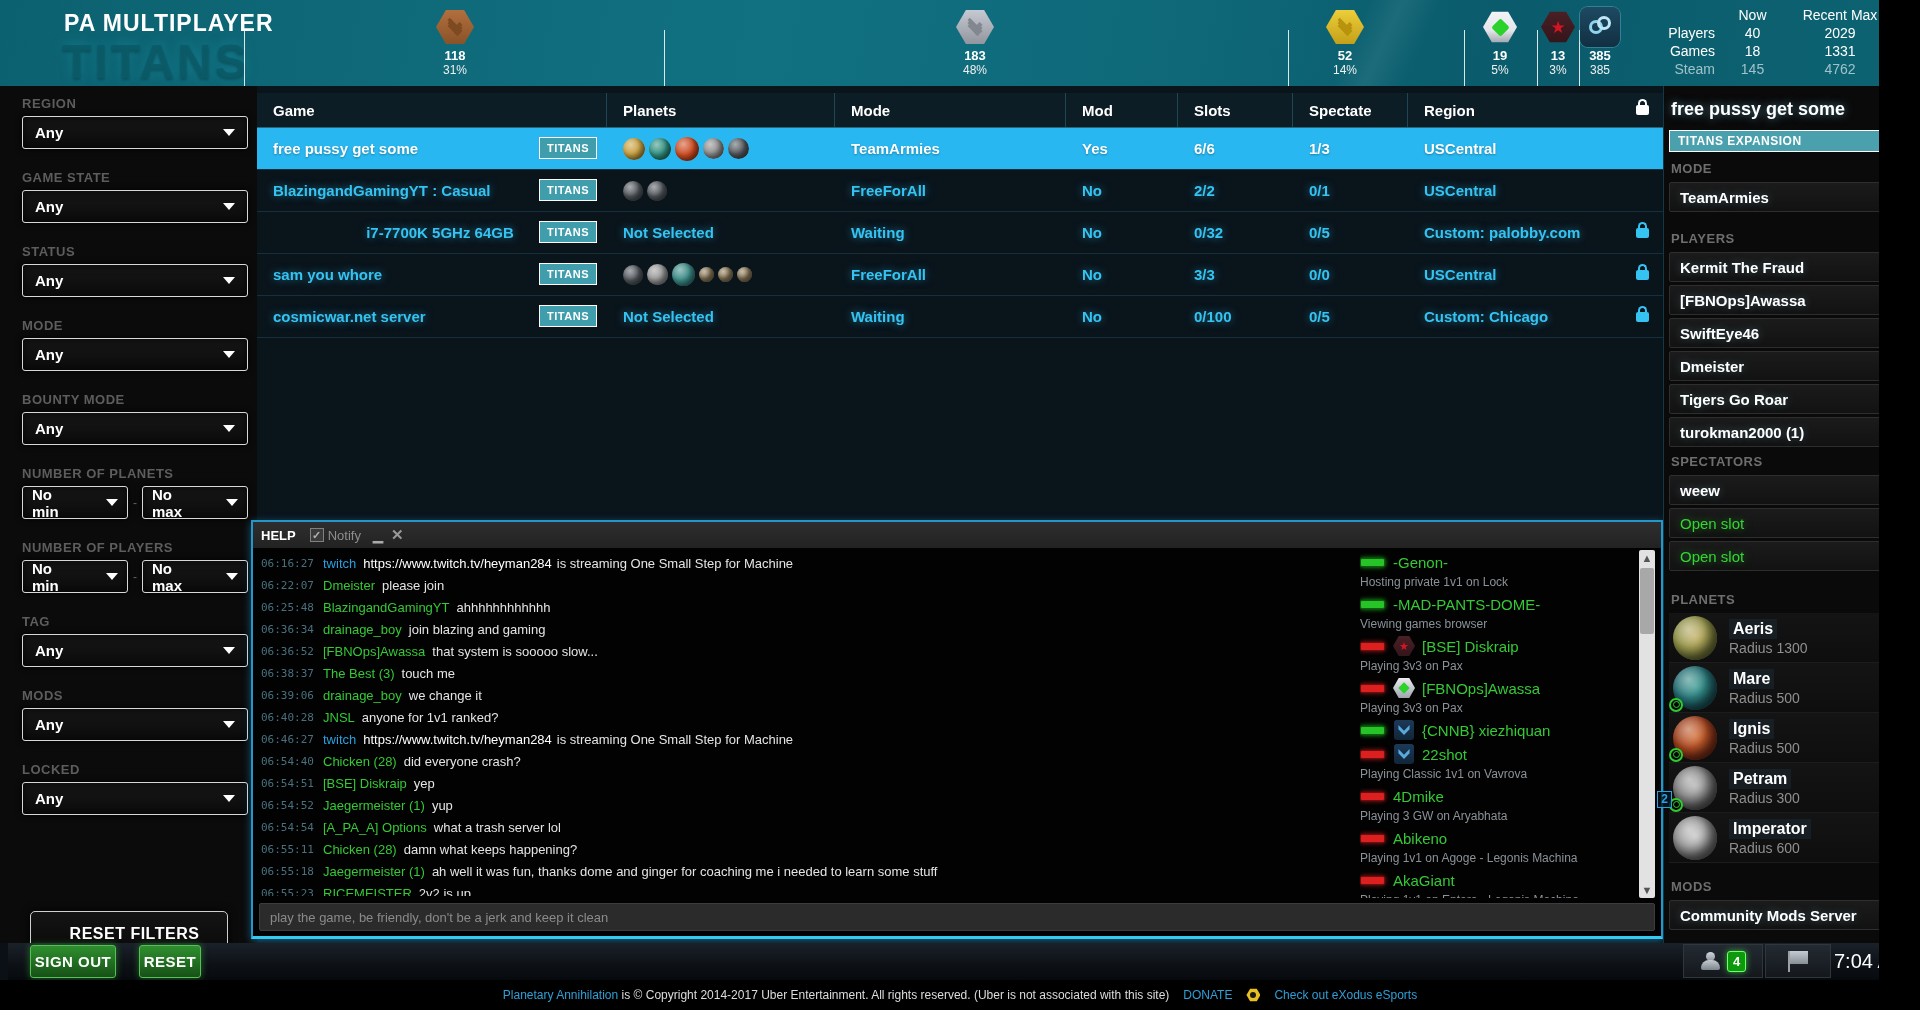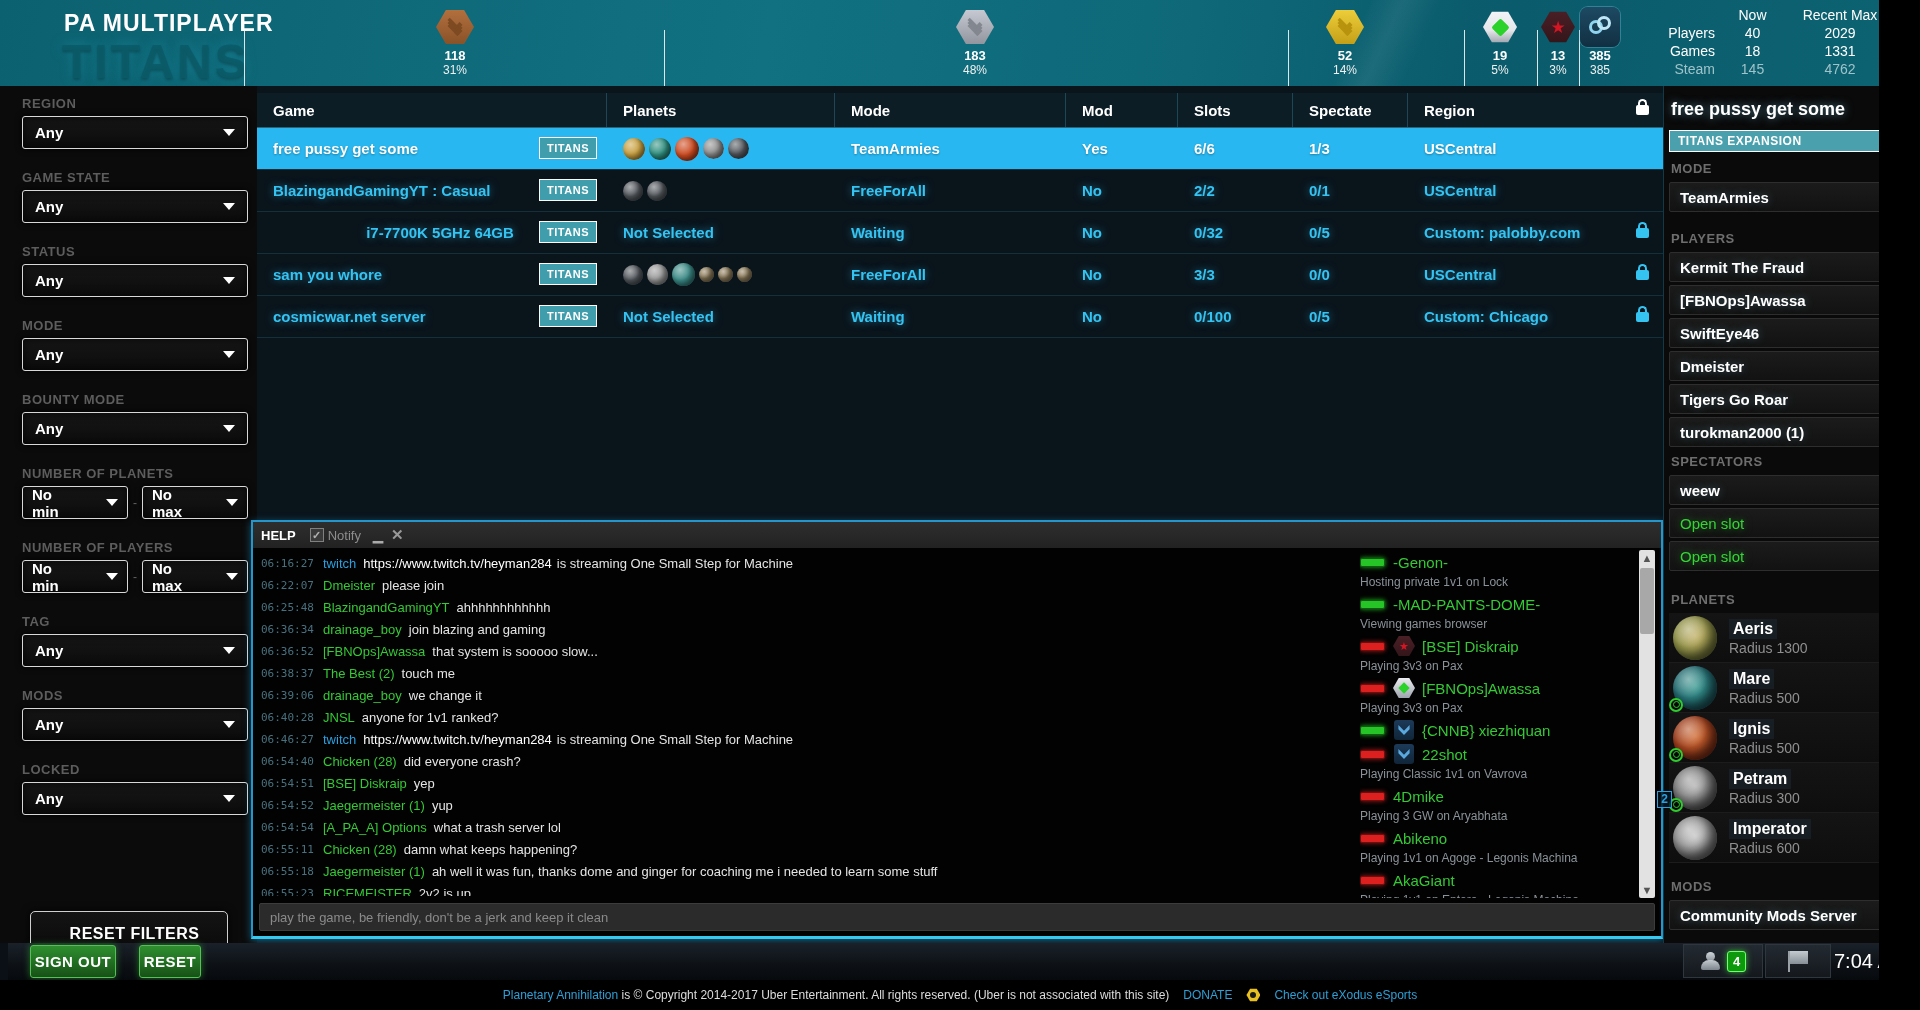--- a/index.html
+++ b/index.html
@@ -574,21 +574,21 @@
           <span class="un green">drainage_boy</span>
           <span class="tx">join blazing and gaming</span>
         </div>
         <div class="cmsg">
           <span class="ts">06:36:52</span>
           <span class="un green">[FBNOps]Awassa</span>
           <span class="tx">that system is sooooo slow...</span>
         </div>
         <div class="cmsg">
           <span class="ts">06:38:37</span>
-          <span class="un green">The Best (2)</span>
+          <span class="un green">The Best (3)</span>
           <span class="tx">touch me</span>
         </div>
         <div class="cmsg">
           <span class="ts">06:39:06</span>
           <span class="un green">drainage_boy</span>
           <span class="tx">we change it</span>
         </div>
         <div class="cmsg">
           <span class="ts">06:40:28</span>
           <span class="un green">JNSL</span>

